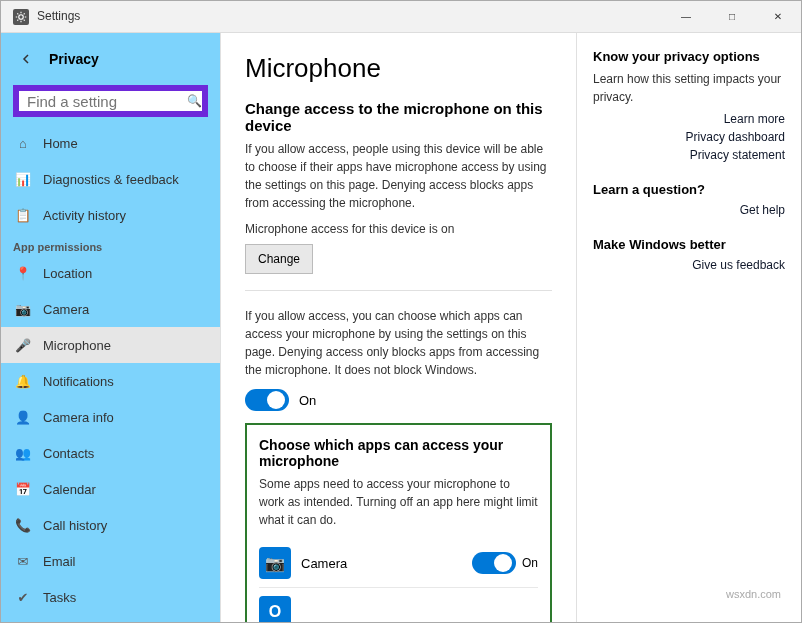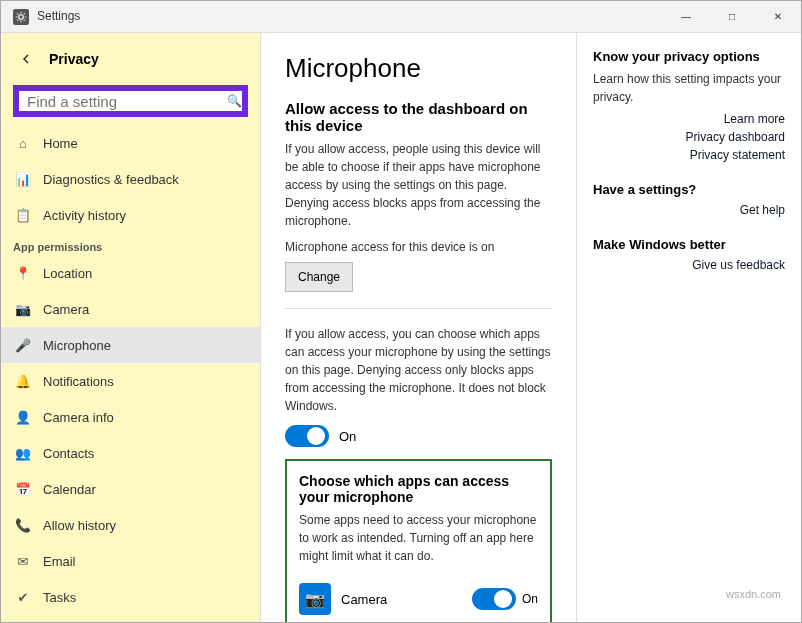--- a/index.html
+++ b/index.html
@@ -10,21 +10,21 @@
     .titlebar { height: 32px; background: #f2f2f2; display: flex; align-items: center; justify-content: space-between; padding: 0 0 0 12px; border-bottom: 1px solid #ddd; }
     .titlebar-left { display: flex; align-items: flex-start; gap: 8px; font-size: 12px; color: #333; }
     .titlebar-icon { width: 16px; height: 16px; background: #555; border-radius: 2px; display: flex; align-items: center; justify-content: center; }
     .titlebar-icon svg { width: 12px; height: 12px; fill: #fff; }
     .titlebar-controls { display: flex; }
     .titlebar-btn { width: 46px; height: 32px; display: flex; align-items: center; justify-content: center; cursor: pointer; font-size: 10px; color: #333; }
 
     .content { display: flex; flex: 1; overflow: hidden; }
 
     
-    .sidebar { width: 260px; background: #fef9c3; display: flex; flex-direction: column; overflow-y: auto; border-right: 1px solid #e0e0e0; flex-shrink: 0; }
+    .sidebar { width: 220px; background: #7dd3fc; display: flex; flex-direction: column; overflow-y: auto; border-right: 1px solid #e0e0e0; flex-shrink: 0; }
     .sidebar-top { padding: 12px 12px 8px 12px; display: flex; align-items: center; gap: 8px; }
     .sidebar-back { width: 28px; height: 28px; display: flex; align-items: center; justify-content: center; cursor: pointer; }
     .sidebar-title-label { font-size: 14px; font-weight: 600; }
     .sidebar-search { margin: 4px 12px 8px 12px; position: relative; }
     .sidebar-search input { width: 100%; height: 32px; border: 6px solid #6d28d9; padding: 0 28px 0 8px; font-size: 15px; background: #fff; outline: none; }
     .sidebar-search-icon { position: absolute; right: 6px; top: 50%; transform: translateY(-50%); color: #555; font-size: 12px; }
 
     .sidebar-section { padding: 8px 12px 2px 12px; font-size: 11px; font-weight: 600; color: #555; text-transform: none; }
 
     .sidebar-item { display: flex; align-items: center; padding: 8px 12px; cursor: pointer; gap: 10px; font-size: 13px; color: #333; }
@@ -147,37 +147,37 @@
       <div class="sidebar-item">
         <div class="sidebar-item-icon">👥</div>
         <span>Contacts</span>
       </div>
       <div class="sidebar-item">
         <div class="sidebar-item-icon">📅</div>
         <span>Calendar</span>
       </div>
       <div class="sidebar-item">
         <div class="sidebar-item-icon">📞</div>
-        <span>Allow history</span>
+        <span>Call history</span>
       </div>
       <div class="sidebar-item">
         <div class="sidebar-item-icon">✉</div>
         <span>Email</span>
       </div>
       <div class="sidebar-item">
         <div class="sidebar-item-icon">✔</div>
         <span>Tasks</span>
       </div>
 
     </div>
 
     <div class="main-content">
       <h1 class="page-title">Microphone</h1>
 
-      <div class="section-title">Allow access to the dashboard on this device</div>
+      <div class="section-title">Change access to the microphone on this device</div>
       <div class="section-desc">If you allow access, people using this device will be able to choose if their apps have microphone access by using the settings on this page. Denying access blocks apps from accessing the microphone.</div>
       <div class="status-text">Microphone access for this device is on</div>
       <button class="change-btn">Change</button>
 
       <div class="section-divider"></div>
 
       <div class="section-desc">If you allow access, you can choose which apps can access your microphone by using the settings on this page. Denying access only blocks apps from accessing the microphone. It does not block Windows.</div>
 
       <div class="toggle-row">
         <div class="toggle on">
@@ -213,21 +213,21 @@
 
     <div class="right-panel">
       <div class="right-section">
         <div class="right-title">Know your privacy options</div>
         <div class="right-desc">Learn how this setting impacts your privacy.</div>
         <a class="right-link">Learn more</a>
         <a class="right-link">Privacy dashboard</a>
         <a class="right-link">Privacy statement</a>
       </div>
       <div class="right-section">
-        <div class="right-title">Have a settings?</div>
+        <div class="right-title">Learn a question?</div>
         <a class="right-link">Get help</a>
       </div>
       <div class="right-section">
         <div class="right-title">Make Windows better</div>
         <a class="right-link">Give us feedback</a>
       </div>
     </div>
   </div>
 
   <div class="watermark">wsxdn.com</div>

